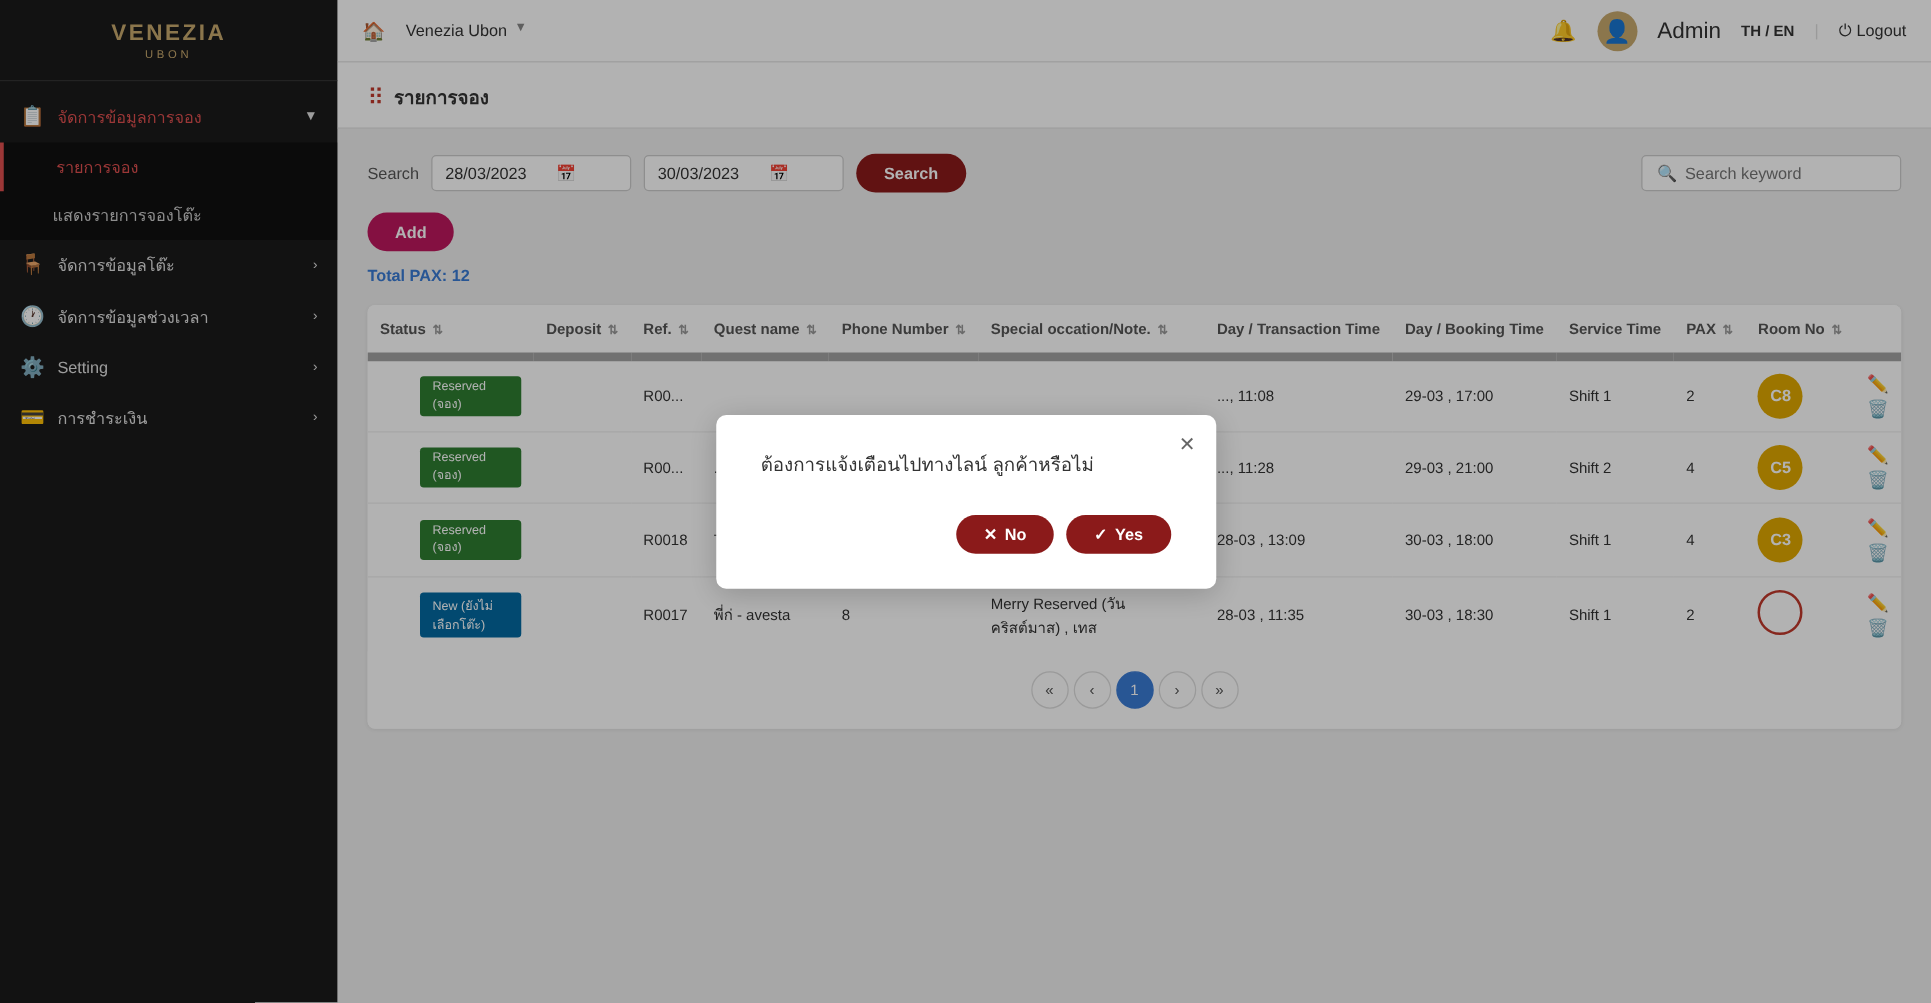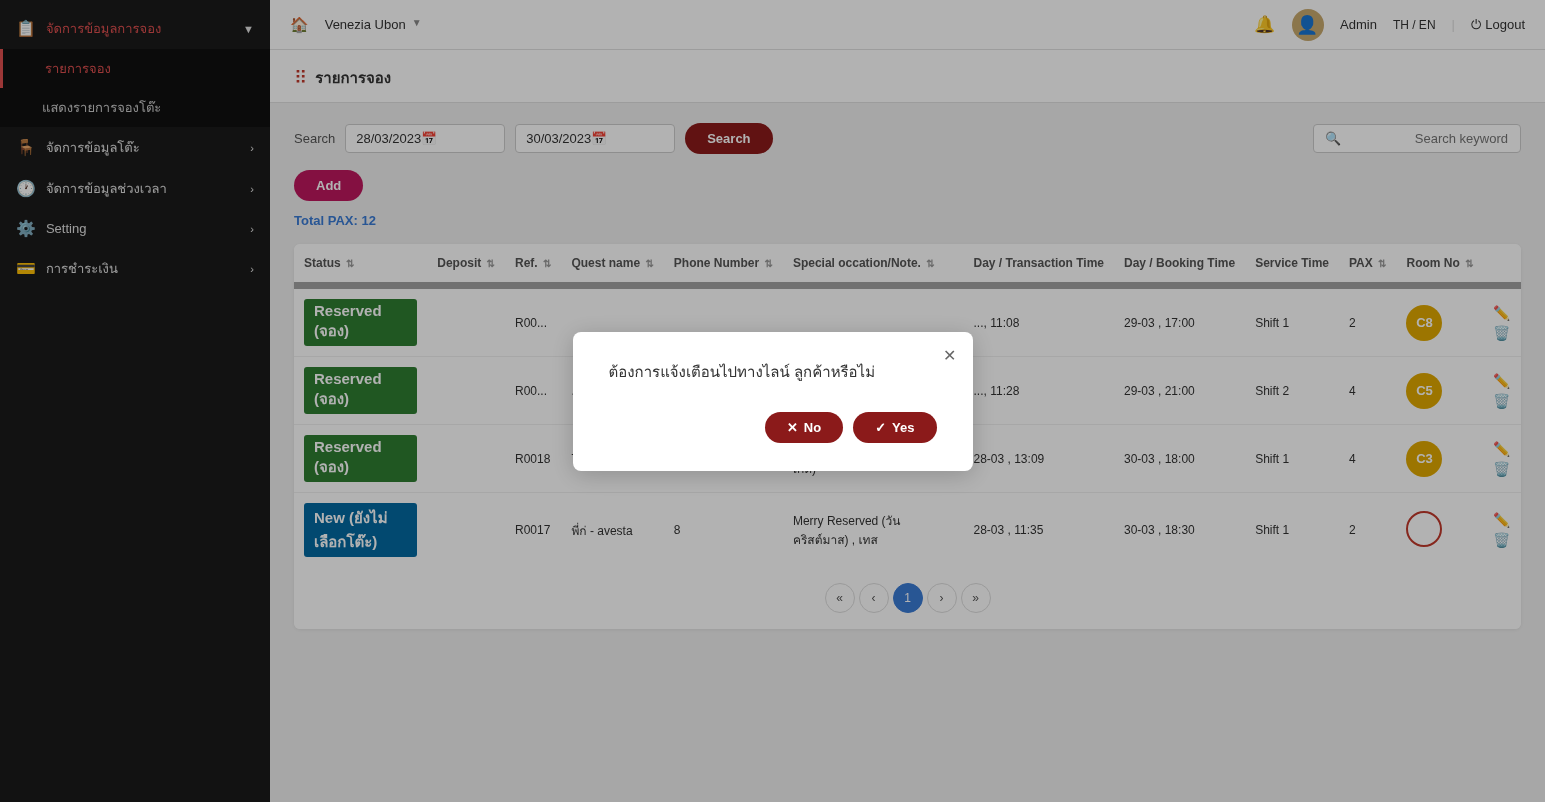--- a/index.html
+++ b/index.html
@@ -23,58 +23,58 @@
     .main { flex: 1; display: flex; flex-direction: column; overflow: hidden; }
 
     
     .topbar { background: #fff; height: 50px; display: flex; align-items: center; padding: 0 20px; gap: 16px; border-bottom: 1px solid #e0e0e0; }
     .topbar-home-icon { color: #888; font-size: 15px; }
     .topbar-location { display: flex; align-items: flex-start; gap: 6px; font-size: 13px; color: #333; }
     .topbar-location-chevron { font-size: 10px; color: #888; }
     .topbar-spacer { flex: 1; }
     .topbar-bell { font-size: 17px; color: #888; cursor: pointer; }
     .topbar-avatar { width: 32px; height: 32px; border-radius: 50%; background: #c8a96e; overflow: hidden; display: flex; align-items: center; justify-content: center; font-size: 18px; }
-    .topbar-admin { font-size: 13px; color: #333; }
-    .topbar-lang { font-size: 12px; color: #333; cursor: pointer; }
+    .topbar-admin { font-size: 18px; color: #333; }
+    .topbar-lang { font-size: 12px; color: #333; cursor: pointer; font-weight: bold; }
     .topbar-logout { display: flex; align-items: center; gap: 4px; font-size: 13px; color: #333; cursor: pointer; }
 
     
     .page-content { flex: 1; overflow-y: auto; padding: 0; background: #f0f0f0; }
     .page-header { background: #fff; padding: 16px 24px 0; border-bottom: 1px solid #e0e0e0; }
     .page-title-row { display: flex; align-items: center; gap: 8px; margin-bottom: 12px; }
     .page-title-dots { color: #c0392b; font-size: 18px; }
     .page-title-text { font-size: 15px; font-weight: 600; color: #333; }
     .page-tabs { display: flex; gap: 0; }
     .page-tab { padding: 8px 20px; font-size: 13px; cursor: pointer; color: #666; border-bottom: 2px solid transparent; }
     .page-tab.active { color: #c0392b; border-bottom: 2px solid #c0392b; font-weight: 600; }
 
     
     .content-area { padding: 20px 24px; }
     .search-bar { display: flex; align-items: center; gap: 10px; margin-bottom: 16px; }
     .search-label { font-size: 13px; color: #555; }
-    .date-input { display: flex; align-items: center; border: 1px solid #ccc; border-radius: 4px; padding: 6px 10px; background: #fff; gap: 0; font-size: 13px; color: #333; min-width: 160px; }
+    .date-input { display: flex; align-items: center; border: 1px solid #ccc; border-radius: 4px; padding: 6px 10px; background: #fff; gap: 24px; font-size: 13px; color: #333; min-width: 160px; }
     .date-input .cal-icon { color: #888; }
     .search-btn { background: #8b1a1a; color: #fff; border: none; border-radius: 20px; padding: 8px 22px; cursor: pointer; font-size: 13px; font-weight: 600; }
     .keyword-input-wrap { margin-left: auto; display: flex; align-items: center; border: 1px solid #ccc; border-radius: 4px; background: #fff; padding: 6px 12px; gap: 6px; min-width: 200px; }
-    .keyword-input-wrap input { border: none; outline: none; font-size: 13px; color: #555; background: transparent; width: 160px; text-align: right; }
+    .keyword-input-wrap input { border: none; outline: none; font-size: 13px; color: #555; background: transparent; width: 160px; }
 
     .add-btn { background: #be185d; color: #fff; border: none; border-radius: 20px; padding: 8px 22px; cursor: pointer; font-size: 13px; font-weight: 600; display: inline-block; margin-bottom: 12px; }
     .total-pax { font-size: 13px; color: #333; margin-bottom: 16px; }
     .total-pax span { color: #3a7bd5; font-weight: 600; }
 
     
     .table-wrap { background: #fff; border-radius: 6px; overflow: hidden; box-shadow: 0 1px 4px rgba(0,0,0,0.07); }
     table { width: 100%; border-collapse: collapse; }
     thead tr { background: #fff; border-bottom: 7px solid #a3a3a3; }
     th { padding: 12px 10px; text-align: left; font-size: 12px; color: #555; font-weight: 600; white-space: nowrap; }
     th .sort-icon { font-size: 10px; color: #999; margin-left: 2px; }
     td { padding: 10px 10px; font-size: 12px; color: #333; border-bottom: 1px solid #f0f0f0; vertical-align: middle; }
     tbody tr:last-child td { border-bottom: none; }
 
-    .badge { display: inline-block; padding: 3px 10px; border-radius: 3px; font-size: 15px; font-weight: 700; }
+    .badge { display: inline-block; padding: 3px 10px; border-radius: 3px; font-size: 10px; font-weight: 400; margin-left: 32px; }
     .badge-reserved { background: #2e7d32; color: #fff; }
     .badge-new { background: #0369a1; color: #fff; }
     .room-badge { display: inline-block; width: 36px; height: 36px; border-radius: 50%; background: #e0a800; color: #fff; font-size: 13px; font-weight: 700; text-align: center; line-height: 36px; }
     .room-badge-empty { display: inline-block; width: 36px; height: 36px; border-radius: 50%; border: 2px solid #c0392b; background: #fff; }
     .action-icons { display: flex; flex-direction: column; gap: 4px; align-items: center; }
     .action-icon { color: #666; cursor: pointer; font-size: 14px; }
 
     
     .pagination { display: flex; align-items: center; justify-content: center; gap: 4px; padding: 16px; background: #fff; }
     .page-btn { width: 30px; height: 30px; border-radius: 50%; border: 1px solid #ddd; background: #fff; cursor: pointer; display: flex; align-items: center; justify-content: center; font-size: 12px; color: #555; }
@@ -86,20 +86,26 @@
     .modal-close { position: absolute; top: 14px; right: 16px; font-size: 16px; cursor: pointer; color: #666; background: none; border: none; }
     .modal-title { font-size: 15px; color: #333; margin-bottom: 28px; font-weight: 500; }
     .modal-actions { display: flex; justify-content: flex-end; gap: 10px; }
     .modal-btn-no { background: #8b1a1a; color: #fff; border: none; border-radius: 20px; padding: 8px 22px; cursor: pointer; font-size: 13px; font-weight: 600; display: flex; align-items: center; gap: 6px; }
     .modal-btn-yes { background: #8b1a1a; color: #fff; border: none; border-radius: 20px; padding: 8px 22px; cursor: pointer; font-size: 13px; font-weight: 600; display: flex; align-items: center; gap: 6px; }
   </style>
 </head>
 <body>
 
 <div class="sidebar">
+  <div class="sidebar-logo">
+    <div>
+      <div class="sidebar-logo-text">VENEZIA</div>
+      <div style="font-size:9px;color:#c8a96e;letter-spacing:3px;text-align:center;">UBON</div>
+    </div>
+  </div>
   <div class="sidebar-nav">
 
     <div class="sidebar-section active">
       <span class="section-icon">📋</span>
       <span class="section-label">จัดการข้อมูลการจอง</span>
       <span class="chevron">▼</span>
     </div>
     <div class="sidebar-sub">
       <div class="sidebar-sub-item active">รายการจอง</div>
       <div class="sidebar-sub-item">แสดงรายการจองโต๊ะ</div>

